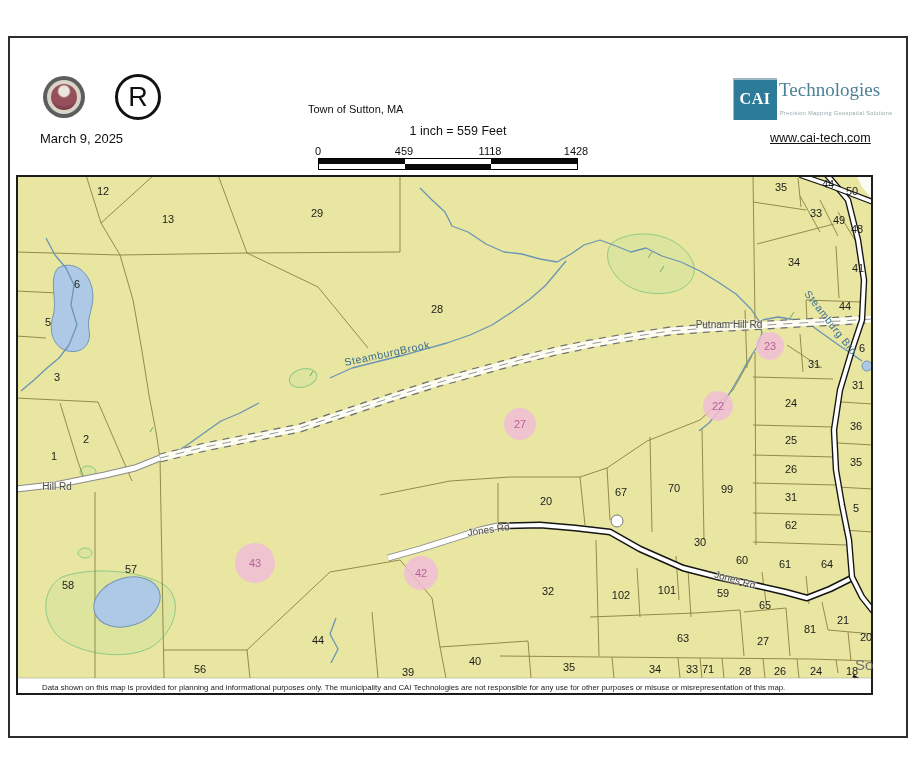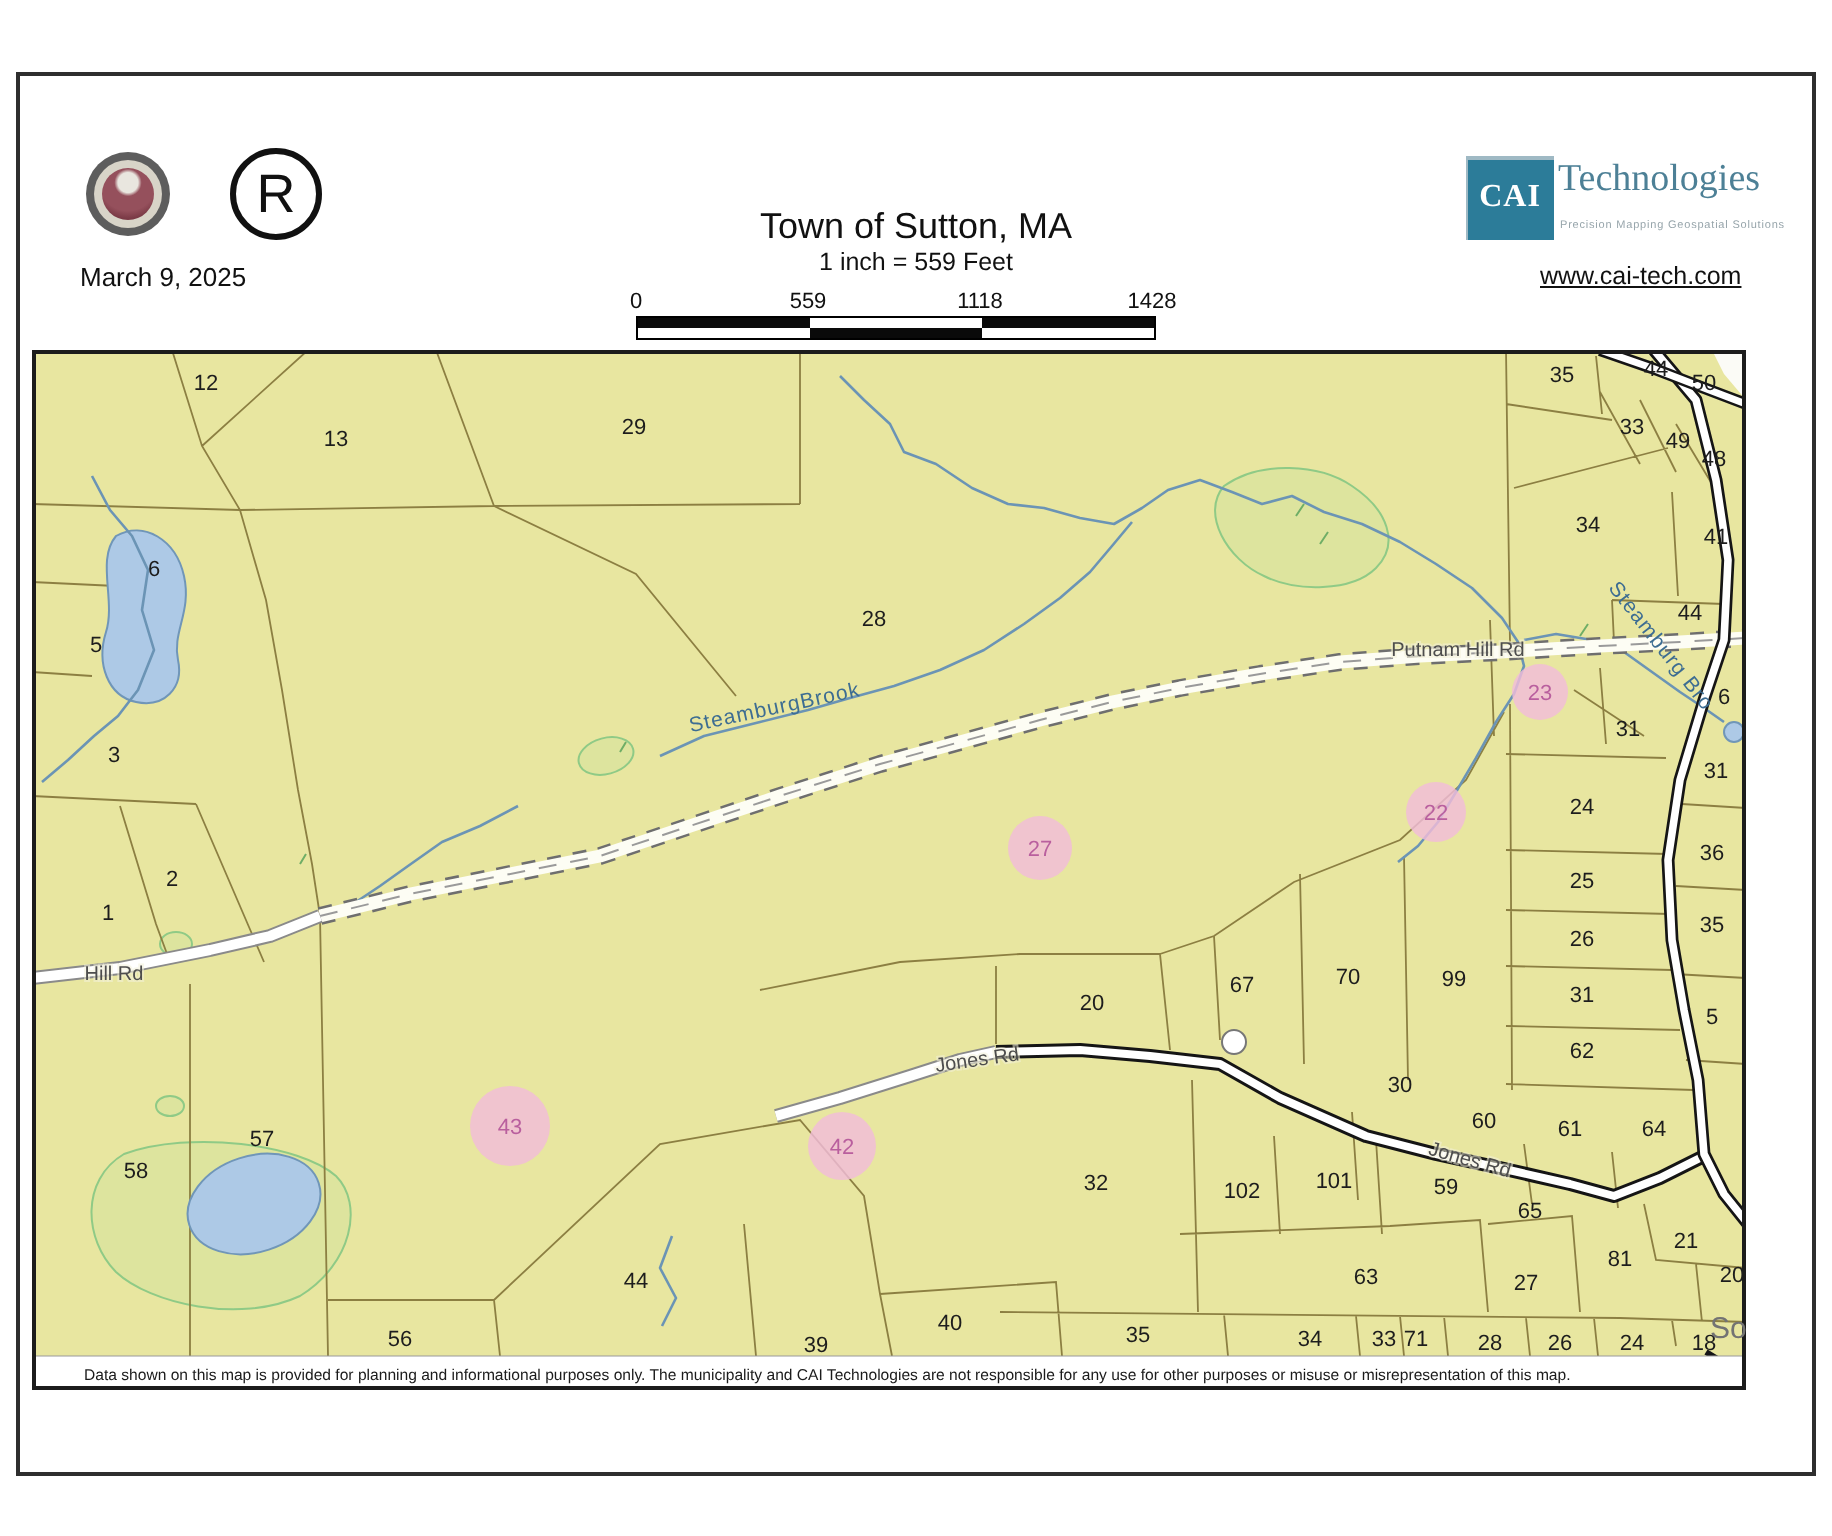--- a/index.html
+++ b/index.html
@@ -8,21 +8,21 @@
   .frame{position:absolute;left:8px;top:36px;width:896px;height:698px;border:2px solid #2e2e2e;}
   
   .seal{position:absolute;left:43px;top:76px;width:42px;height:42px;border-radius:50%;
         background:#5d5d5d;display:flex;align-items:center;justify-content:center;}
   .seal-mid{width:34px;height:34px;border-radius:50%;background:#d8d4c8;display:flex;align-items:center;justify-content:center;}
   .seal-core{width:26px;height:26px;border-radius:50%;
         background:radial-gradient(circle at 50% 28%, #e9e6df 0 22%, #95505c 30% 62%, #7c3b47 78%, #6d3340 100%);}
   .rsym{position:absolute;left:115px;top:74px;width:40px;height:40px;border:3px solid #111;border-radius:50%;
         display:flex;align-items:center;justify-content:center;font-size:27px;font-weight:400;}
   .date{position:absolute;left:40px;top:131px;font-size:13px;}
-  .title{position:absolute;left:308px;top:103px;width:300px;text-align:center;font-size:18px;}
+  .title{position:absolute;left:308px;top:103px;width:300px;text-align:left;font-size:11px;}
   .scaletext{position:absolute;left:308px;top:124px;width:300px;text-align:center;font-size:12.5px;}
   .sb-labels{position:absolute;left:0;top:145px;width:916px;height:12px;font-size:11px;}
   .sb-labels span{position:absolute;transform:translateX(-50%);}
   .scalebar{position:absolute;left:318px;top:158px;width:258px;border:1px solid #000;}
   .sb-row{display:flex;height:5px;}
   .sb-row div{width:86px;height:5px;}
   .sb-b{background:#0a0a0a;} .sb-w{background:#ffffff;}
   .cai-box{position:absolute;left:733px;top:78px;width:44px;height:42px;background:#2c7c99;
         box-shadow:1px 2px 0 #9fb9c4 inset;display:flex;align-items:center;justify-content:center;}
   .cai-txt{color:#fff;font-family:"Liberation Serif",serif;font-weight:bold;font-size:16px;letter-spacing:.5px;}
@@ -52,21 +52,21 @@
         <div class="seal-core"></div>
       </div>
   </div>
   <div class="rsym">R</div>
   <div class="date">March 9, 2025</div>
   <div class="title">Town of Sutton, MA</div>
   <div class="scaletext">1 inch = 559 Feet</div>
 
   <div class="sb-labels">
     <span style="left:318px">0</span>
-    <span style="left:404px">559</span>
+    <span style="left:404px">459</span>
     <span style="left:490px">1118</span>
     <span style="left:576px">1428</span>
   </div>
   <div class="scalebar">
     <div class="sb-row">
         <div class="sb-b"></div>
         <div class="sb-w"></div>
         <div class="sb-b"></div>
       </div>
     <div class="sb-row">

